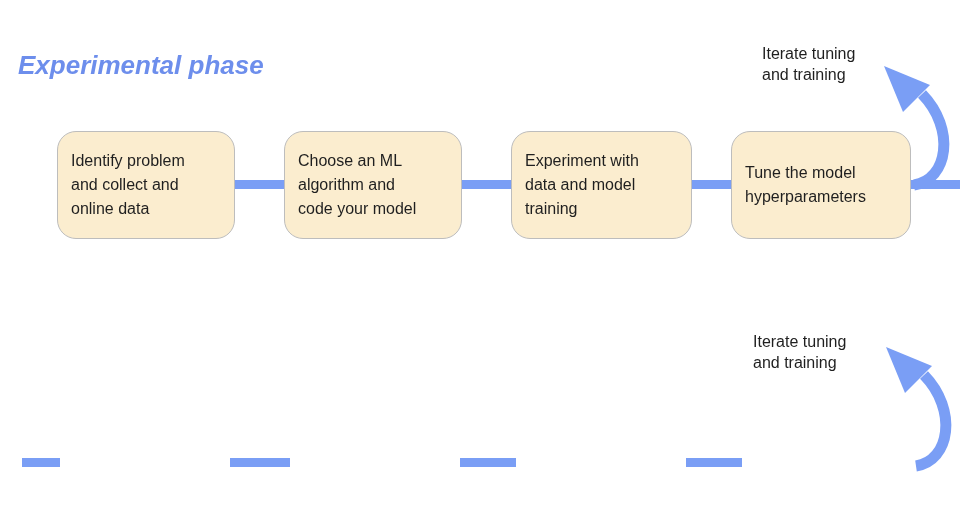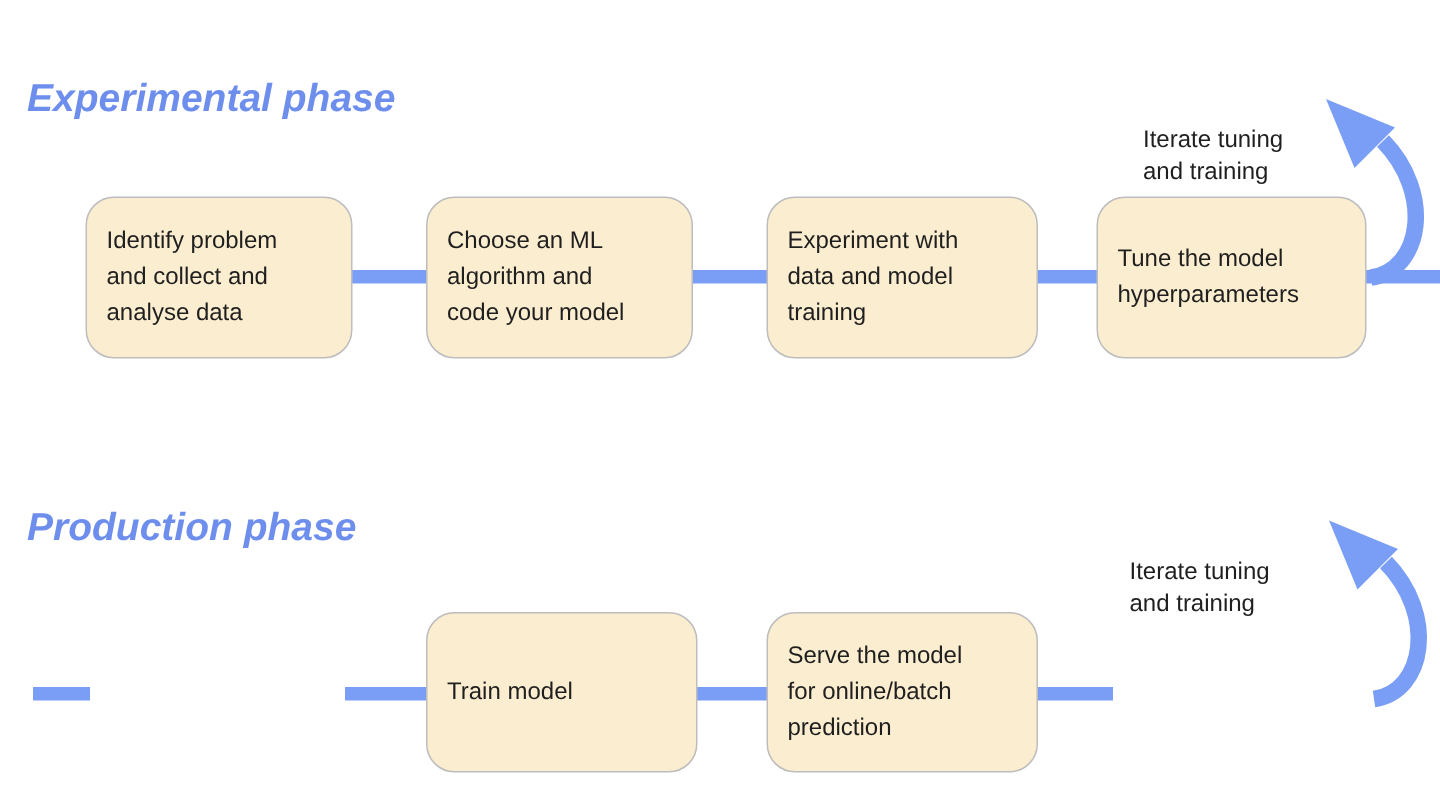--- a/index.html
+++ b/index.html
@@ -23,21 +23,20 @@
     color:var(--heading_blue);
     white-space:nowrap;
     font-style:italic;
   }
   .iterate-label{
     position:absolute;
     width:118px;
     font-size:16px;line-height:21px;
     color:var(--box_text);
     text-align:left;
-    margin-top:40px;
   }
   .connector{
     position:absolute;
     height:9px;
     background:var(--connector_blue);
     z-index:1;
   }
   .step-box{
     position:absolute;
     box-sizing:border-box;
@@ -75,51 +74,44 @@
   <div class="phase-title" style="left:18px;top:49px">Experimental phase</div>
 
   <div class="iterate-label" style="left:762px;top:43px">Iterate tuning and training</div>
 
   <div class="connector" style="left:230px;top:180px;width:60px"></div>
   <div class="connector" style="left:457px;top:180px;width:60px"></div>
   <div class="connector" style="left:686px;top:180px;width:50px"></div>
   <div class="connector" style="left:906px;top:180px;width:54px"></div>
 
   <div class="step-box" style="left:57px;top:131px;width:178px;height:108px">
-    <span>Identify problem and collect and analyse data</span>
+    <span>Identify problem and collect and online data</span>
   </div>
   <div class="step-box" style="left:284px;top:131px;width:178px;height:108px">
     <span>Choose an ML algorithm and code your model</span>
   </div>
   <div class="step-box" style="left:511px;top:131px;width:181px;height:108px">
     <span>Experiment with data and model training</span>
   </div>
   <div class="step-box" style="left:731px;top:131px;width:180px;height:108px">
     <span>Tune the model hyperparameters</span>
   </div>
 
   <svg class="iterate-arrow" style="left:850px;top:44px" width="114" height="150" viewBox="0 0 114 150">
     <path d="M 64 141 C 98 136, 106 85, 72 50"></path>
     <polygon points="34,22 80,41 53,68"></polygon>
   </svg>
 
-  <div class="phase-title" style="left:18px;top:335px">Production phase</div>
 
   <div class="iterate-label" style="left:753px;top:331px">Iterate tuning and training</div>
 
   <div class="connector" style="left:22px;top:458px;width:38px"></div>
   <div class="connector" style="left:230px;top:458px;width:60px"></div>
   <div class="connector" style="left:460px;top:458px;width:56px"></div>
   <div class="connector" style="left:686px;top:458px;width:56px"></div>
 
-  <div class="step-box" style="left:284px;top:408px;width:181px;height:107px">
-    <span>Train model</span>
-  </div>
-  <div class="step-box" style="left:511px;top:408px;width:181px;height:107px">
-    <span>Serve the model for online/batch prediction</span>
-  </div>
 
   <svg class="iterate-arrow" style="left:852px;top:325px" width="114" height="150" viewBox="0 0 114 150">
     <path d="M 64 141 C 98 136, 106 85, 72 50"></path>
     <polygon points="34,22 80,41 53,68"></polygon>
   </svg>
 
 </div>
 
 </body></html>

